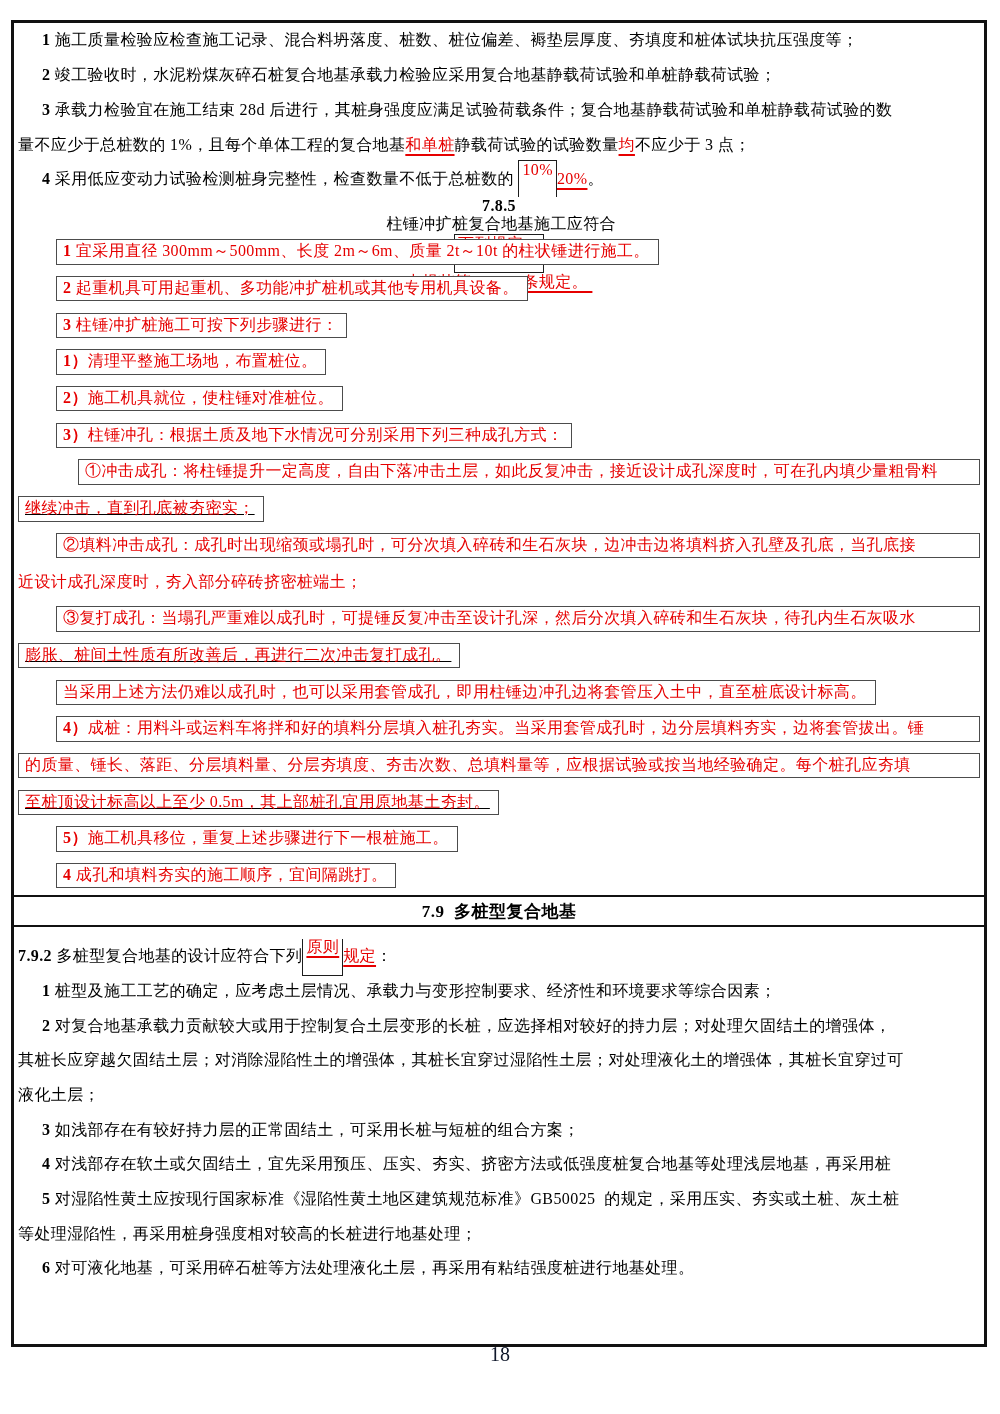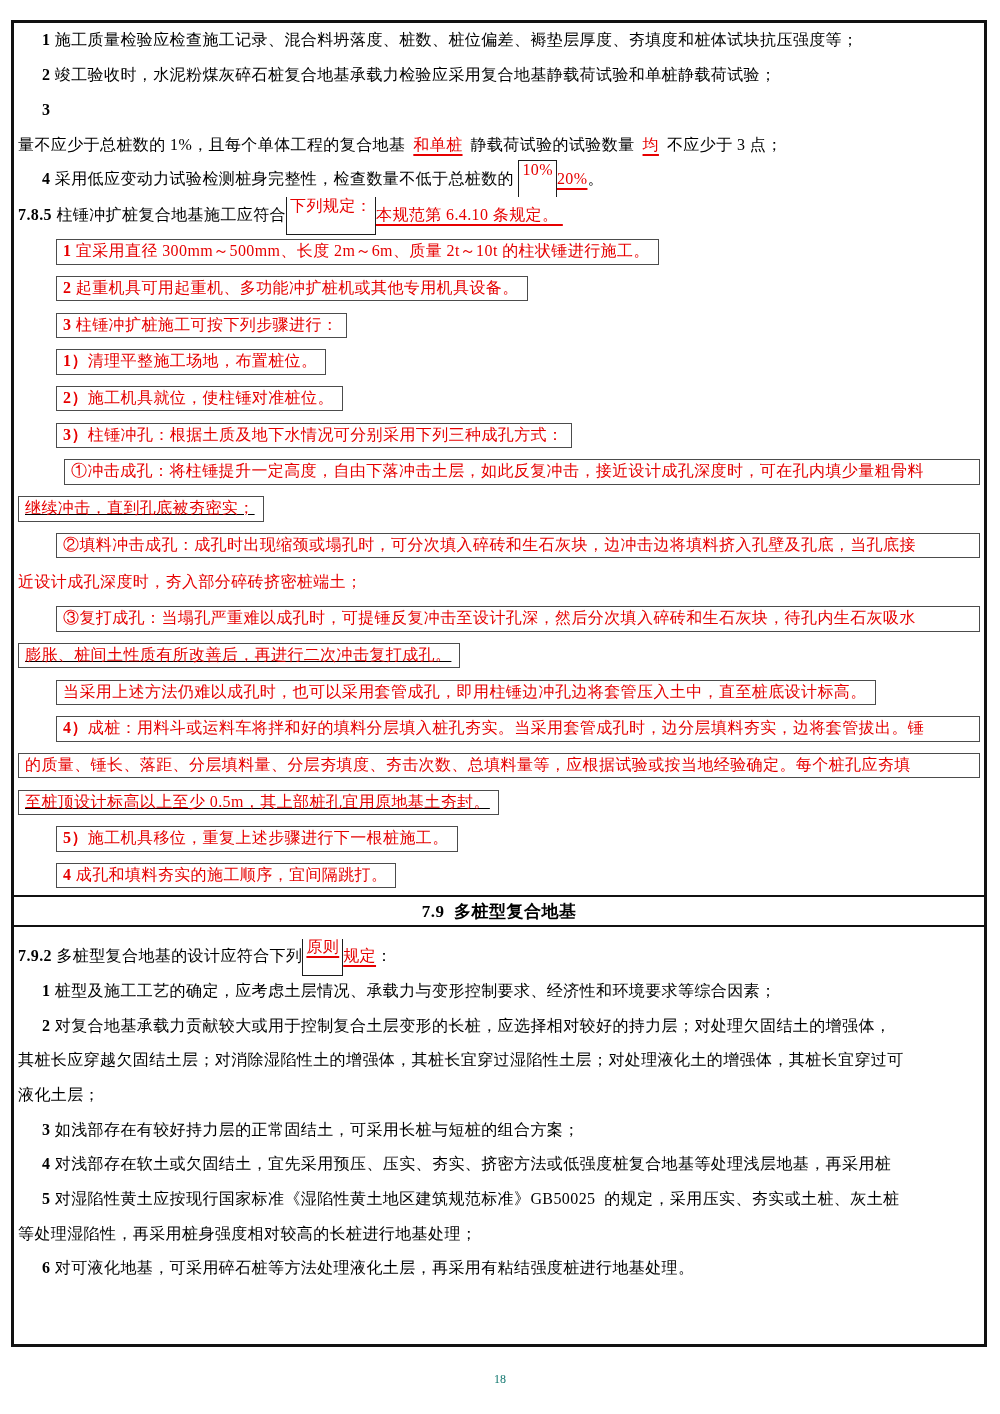--- a/index.html
+++ b/index.html
@@ -38,45 +38,45 @@
     text-decoration:underline;
     text-decoration-color:var(--red,#e60000);
     text-decoration-thickness:1.5px;
     text-underline-offset:4px;
   }
   .seg.k {
     border:1.6px solid var(--blackbox,#1c1c1c);
     padding:0 3px 19px 3px;
   }
   .pagenum {
-    position:absolute; left:0; right:0; top:1372px;
-    text-align:center; font-size:12px; color:#0f766e;
+    position:absolute; left:0; right:0; top:1343px;
+    text-align:center; font-size:20px; color:#0f172a;
   }
 </style>
 </head>
 <body>
 
 <div class="page">
   <div class="frame" id="doc-frame">
       <div class="sec" style="height: 174px;">
         <div class="line" style="height: 34.8px; padding-left: 24px;"><span class="seg b">1</span><span class="seg"> 施工质量检验应检查施工记录、混合料坍落度、桩数、桩位偏差、褥垫层厚度、夯填度和桩体试块抗压强度等；</span></div>
         <div class="line" style="height: 34.8px; padding-left: 24px;"><span class="seg b">2</span><span class="seg"> 竣工验收时，水泥粉煤灰碎石桩复合地基承载力检验应采用复合地基静载荷试验和单桩静载荷试验；</span></div>
-        <div class="line" style="height: 34.8px; padding-left: 24px;"><span class="seg b">3</span></div>
-        <div class="line" style="height: 34.8px; gap: 8px;"><span class="seg">量不应少于总桩数的 1%，且每个单体工程的复合地基</span><span class="seg r u">和单桩</span><span class="seg">静载荷试验的试验数量</span><span class="seg r u">均</span><span class="seg">不应少于 3 点；</span></div>
+        <div class="line" style="height: 34.8px; padding-left: 24px;"><span class="seg b">3</span><span class="seg"> 承载力检验宜在施工结束 28d 后进行，其桩身强度应满足试验荷载条件；复合地基静载荷试验和单桩静载荷试验的数</span></div>
+        <div class="line" style="height: 34.8px;"><span class="seg">量不应少于总桩数的 1%，且每个单体工程的复合地基</span><span class="seg r u">和单桩</span><span class="seg">静载荷试验的试验数量</span><span class="seg r u">均</span><span class="seg">不应少于 3 点；</span></div>
         <div class="line" style="height: 34.8px; padding-left: 24px;"><span class="seg b">4</span><span class="seg"> 采用低应变动力试验检测桩身完整性，检查数量不低于总桩数的 </span><span class="seg r k">10%</span><span class="seg r u">20%</span><span class="seg">。</span></div>
       </div>
       <div class="sec" style="height: 698px;">
-        <div class="line" style="height: 36.7px;"><span class="seg b">7.8.5</span><span class="seg"> 柱锤冲扩桩复合地基施工应符合</span><span class="seg r k">下列规定：</span><span class="seg r u">本规范第 6.4.10 条规定。 </span></div>
+        <div class="line" style="height: 36.7px; flex-direction: column;"><span class="seg b">7.8.5</span><span class="seg"> 柱锤冲扩桩复合地基施工应符合</span><span class="seg r k">下列规定：</span><span class="seg r u">本规范第 6.4.10 条规定。 </span></div>
         <div class="line" style="height: 36.7px;"><div class="lbox fit" style="margin-left: 38px;"><span class="seg b r">1</span><span class="seg r"> 宜采用直径 300mm～500mm、长度 2m～6m、质量 2t～10t 的柱状锤进行施工。</span></div></div>
         <div class="line" style="height: 36.7px;"><div class="lbox fit" style="margin-left: 38px;"><span class="seg b r">2</span><span class="seg r"> 起重机具可用起重机、多功能冲扩桩机或其他专用机具设备。</span></div></div>
         <div class="line" style="height: 36.7px;"><div class="lbox fit" style="margin-left: 38px;"><span class="seg b r">3</span><span class="seg r"> 柱锤冲扩桩施工可按下列步骤进行：</span></div></div>
         <div class="line" style="height: 36.7px;"><div class="lbox fit" style="margin-left: 38px;"><span class="seg b r">1）</span><span class="seg r">清理平整施工场地，布置桩位。</span></div></div>
         <div class="line" style="height: 36.7px;"><div class="lbox fit" style="margin-left: 38px;"><span class="seg b r">2）</span><span class="seg r">施工机具就位，使柱锤对准桩位。</span></div></div>
         <div class="line" style="height: 36.7px;"><div class="lbox fit" style="margin-left: 38px;"><span class="seg b r">3）</span><span class="seg r">柱锤冲孔：根据土质及地下水情况可分别采用下列三种成孔方式：</span></div></div>
-        <div class="line" style="height: 36.7px;"><div class="lbox right" style="margin-left: 46px;"><span class="seg r">①冲击成孔：将柱锤提升一定高度，自由下落冲击土层，如此反复冲击，接近设计成孔深度时，可在孔内填少量粗骨料</span></div></div>
+        <div class="line" style="height: 36.7px;"><div class="lbox right" style="margin-left: 60px;"><span class="seg r">①冲击成孔：将柱锤提升一定高度，自由下落冲击土层，如此反复冲击，接近设计成孔深度时，可在孔内填少量粗骨料</span></div></div>
         <div class="line" style="height: 36.7px;"><div class="lbox left"><span class="seg r">继续冲击，直到孔底被夯密实；</span></div></div>
         <div class="line" style="height: 36.7px;"><div class="lbox right" style="margin-left: 38px;"><span class="seg r">②填料冲击成孔：成孔时出现缩颈或塌孔时，可分次填入碎砖和生石灰块，边冲击边将填料挤入孔壁及孔底，当孔底接</span></div></div>
         <div class="line" style="height: 36.7px;"><span class="seg r">近设计成孔深度时，夯入部分碎砖挤密桩端土；</span></div>
         <div class="line" style="height: 36.7px;"><div class="lbox right" style="margin-left: 38px;"><span class="seg r">③复打成孔：当塌孔严重难以成孔时，可提锤反复冲击至设计孔深，然后分次填入碎砖和生石灰块，待孔内生石灰吸水</span></div></div>
         <div class="line" style="height: 36.7px;"><div class="lbox left"><span class="seg r">膨胀、桩间土性质有所改善后，再进行二次冲击复打成孔。</span></div></div>
         <div class="line" style="height: 36.7px;"><div class="lbox fit" style="margin-left: 38px;"><span class="seg r">当采用上述方法仍难以成孔时，也可以采用套管成孔，即用柱锤边冲孔边将套管压入土中，直至桩底设计标高。</span></div></div>
         <div class="line" style="height: 36.7px;"><div class="lbox right" style="margin-left: 38px;"><span class="seg b r">4）</span><span class="seg r">成桩：用料斗或运料车将拌和好的填料分层填入桩孔夯实。当采用套管成孔时，边分层填料夯实，边将套管拔出。锤</span></div></div>
         <div class="line" style="height: 36.7px;"><div class="lbox full"><span class="seg r">的质量、锤长、落距、分层填料量、分层夯填度、夯击次数、总填料量等，应根据试验或按当地经验确定。每个桩孔应夯填</span></div></div>
         <div class="line" style="height: 36.7px;"><div class="lbox left"><span class="seg r">至桩顶设计标高以上至少 0.5m，其上部桩孔宜用原地基土夯封。</span></div></div>
         <div class="line" style="height: 36.7px;"><div class="lbox fit" style="margin-left: 38px;"><span class="seg b r">5）</span><span class="seg r">施工机具移位，重复上述步骤进行下一根桩施工。</span></div></div>

